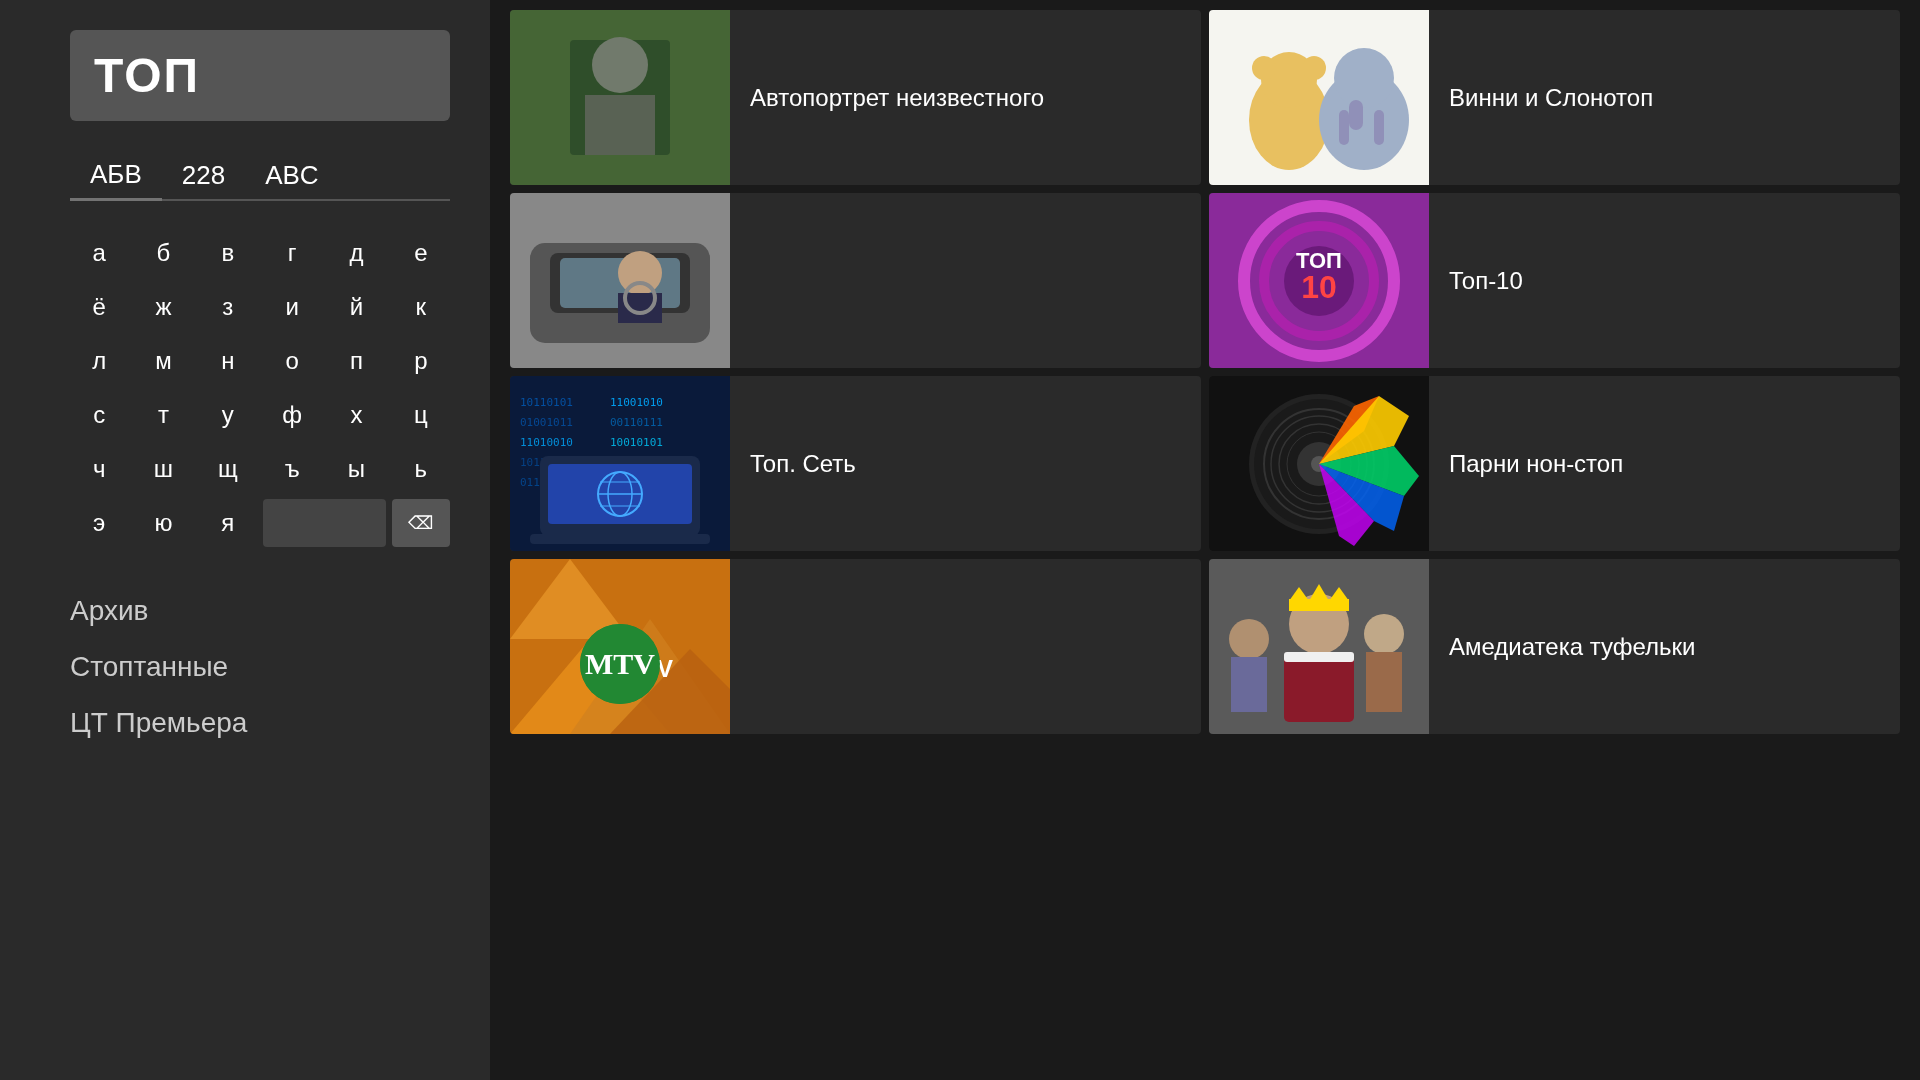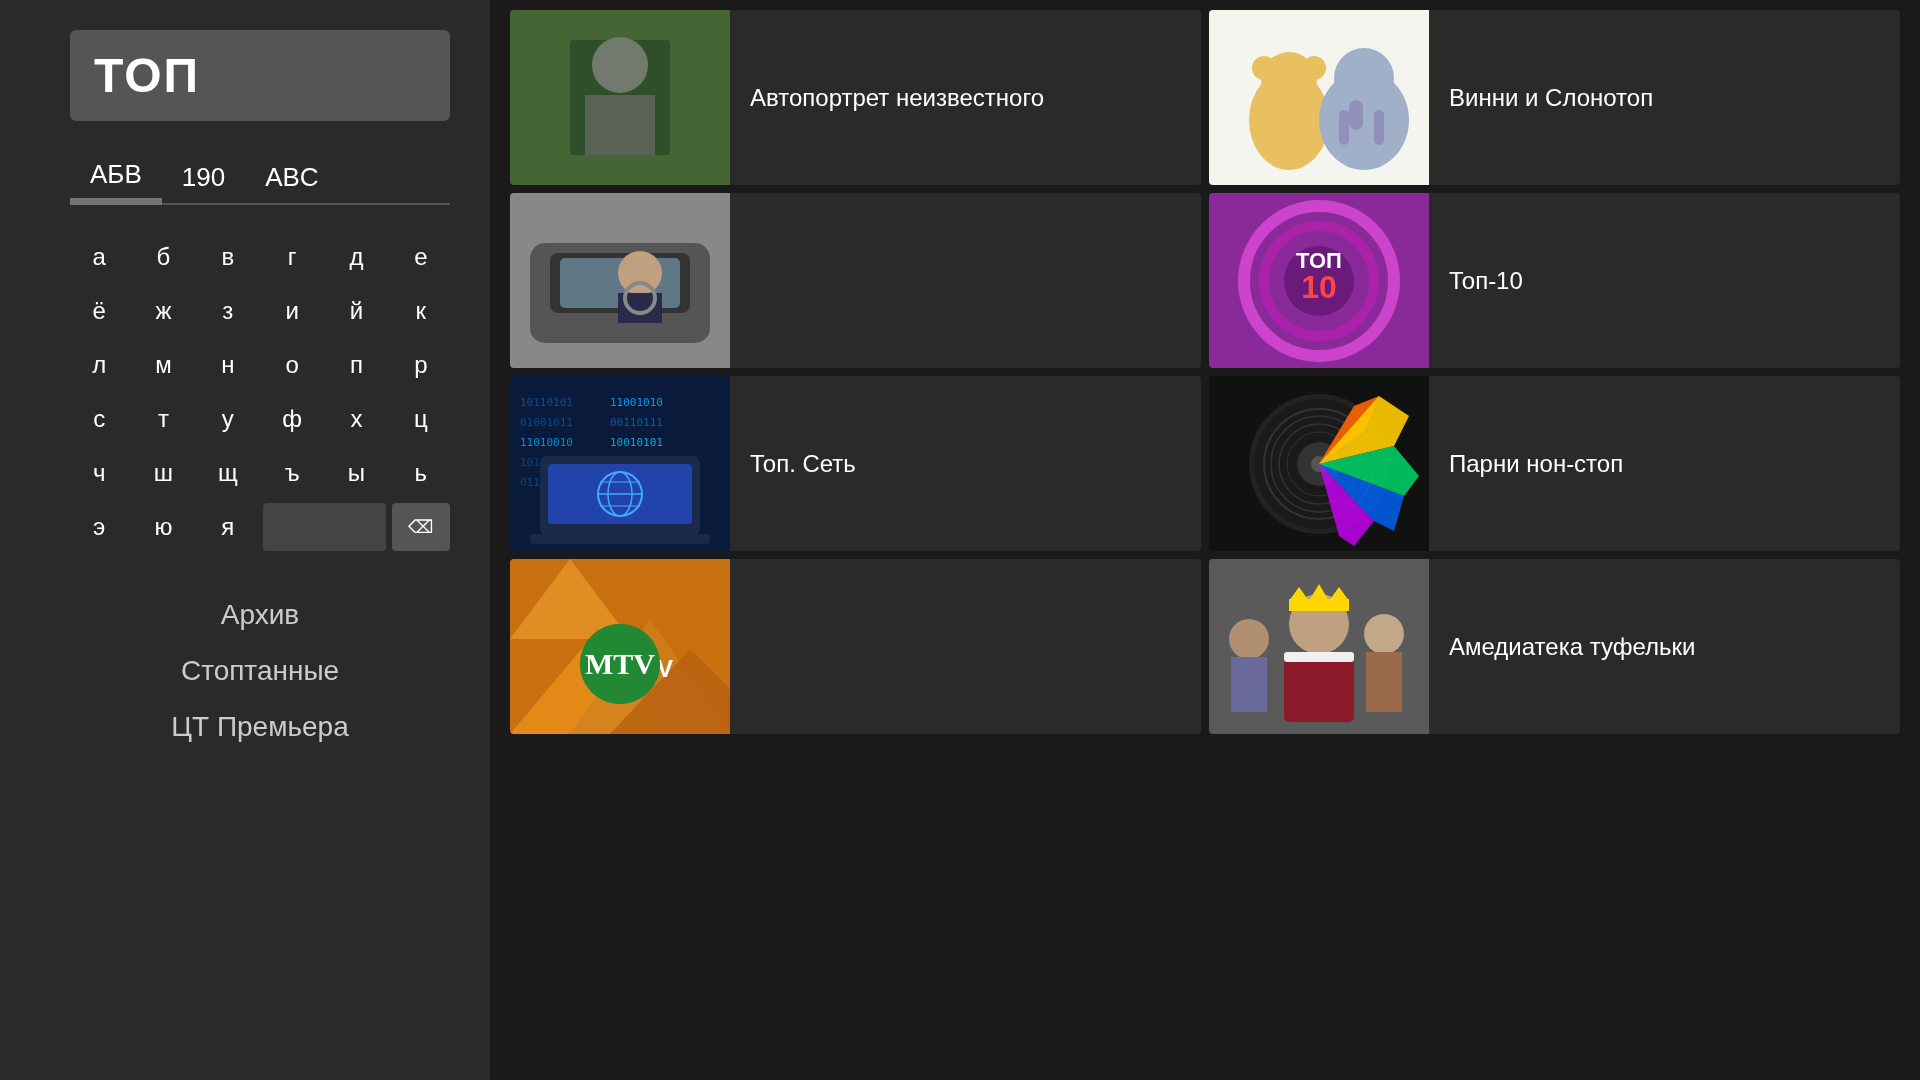--- a/index.html
+++ b/index.html
@@ -45,21 +45,21 @@
     .keyboard-tab {
       font-size: 26px;
       color: #fff;
       padding: 8px 20px;
       cursor: pointer;
       background: none;
       border: none;
     }
 
     .keyboard-tab.active {
-      border-bottom: 7px solid #737373;
+      border-bottom: 3px solid #737373;
       margin-bottom: -2px;
     }
 
     .keyboard-grid {
       display: grid;
       grid-template-columns: repeat(6, 1fr);
       gap: 6px;
       margin-bottom: 20px;
     }
 
@@ -92,21 +92,20 @@
       display: flex;
       flex-direction: column;
       gap: 8px;
     }
 
     .source-item {
       font-size: 28px;
       color: #ccc;
       padding: 8px 0;
       cursor: pointer;
-      text-align: center;
     }
 
     
     .right-panel {
       flex: 1;
       height: 788px;
       background: #1a1a1a;
       overflow-y: auto;
       padding: 10px 20px;
     }
@@ -148,21 +147,21 @@
   </style>
 </head>
 <body>
 
 <div class="left-panel">
 
   <div class="search-input-box">ТОП</div>
 
   <div class="keyboard-tabs">
     <button class="keyboard-tab active">АБВ</button>
-    <button class="keyboard-tab">190</button>
+    <button class="keyboard-tab">228</button>
     <button class="keyboard-tab">ABC</button>
   </div>
 
   <div class="keyboard-grid">
 
     <button class="key-btn">а</button>
     <button class="key-btn">б</button>
     <button class="key-btn">в</button>
     <button class="key-btn">г</button>
     <button class="key-btn">д</button>

